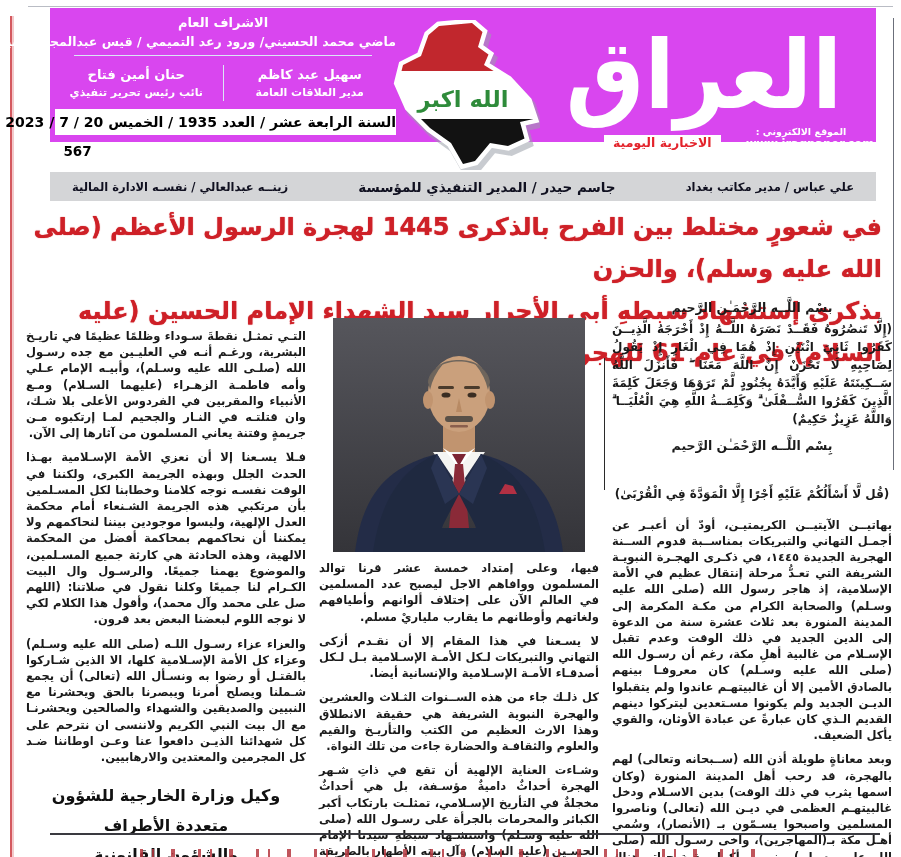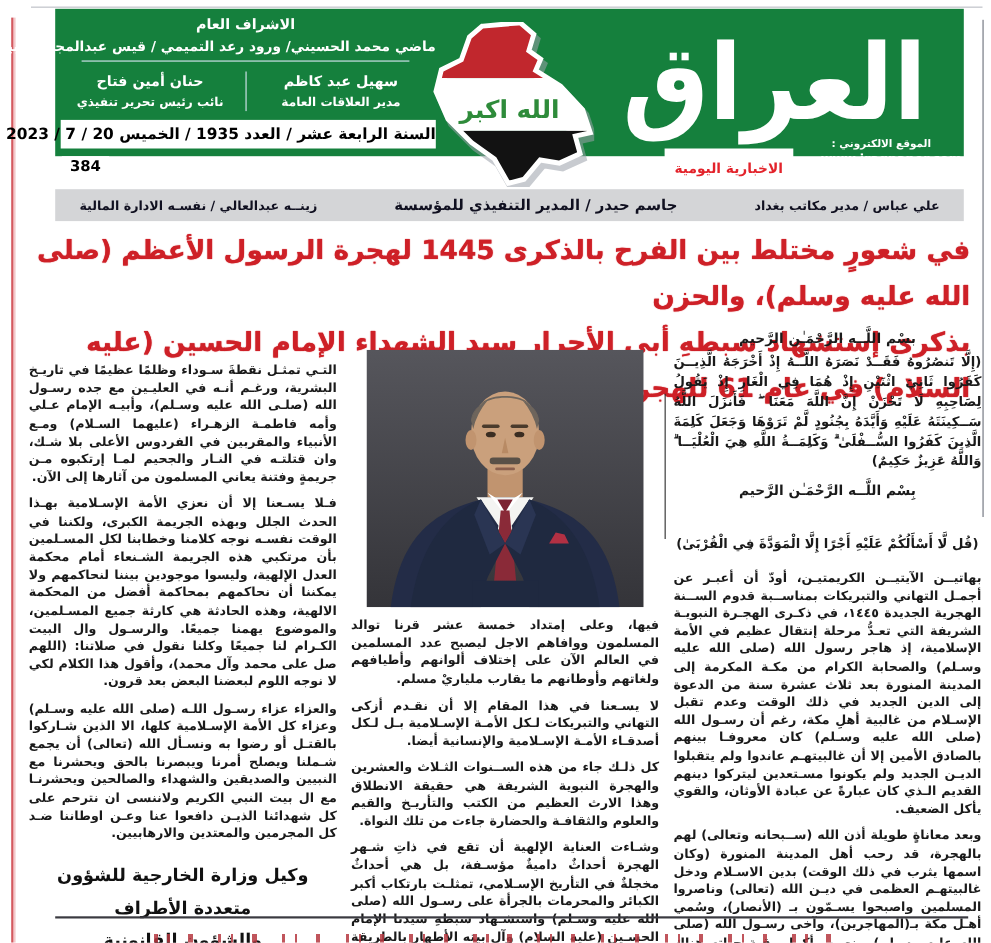--- a/index.html
+++ b/index.html
@@ -7,21 +7,21 @@
   body {
     width:901px; height:857px; position:relative; overflow:hidden;
     font-family:"DejaVu Sans", sans-serif; color:#141414; direction:rtl;
   }
   
   .top-rule   { position:absolute; left:28px; top:6px; width:865px; height:1px; background:#b9bcc4; }
   .left-red-rule { position:absolute; left:10px; top:16px; bottom:0; width:2px; background:#d4595f; box-shadow:2px 0 0 #f3c9cb; }
   .right-rule { position:absolute; left:893px; top:18px; height:452px; width:1px; background:#6b6f7a; }
 
   
-  .header { position:absolute; left:50px; top:8px; width:826px; height:134px; background:#15803d; }
+  .header { position:absolute; left:50px; top:8px; width:826px; height:134px; background:#d946ef; }
   .staff-panel { position:absolute; left:0; top:0; width:346px; height:100%; color:#fff; text-align:center; }
   .supervision-title { font-size:13px; font-weight:bold; padding-top:7px; }
   .supervisors { font-size:12.5px; font-weight:bold; margin-top:4px; white-space:nowrap; }
   .sup-divider { width:86%; height:1px; background:#dbe7f5; margin:6px auto 3px; }
   .names-row { display:flex; direction:rtl; align-items:center; justify-content:center; height:48px; }
   .name-cell { flex:1; line-height:1.5; }
   .name-main { font-size:13px; font-weight:bold; }
   .name-sub  { font-size:11px; font-weight:bold; }
   .v-divider { width:1px; height:36px; background:#dbe7f5; }
   .issue-bar {
@@ -38,21 +38,21 @@
   .map-wrap { position:absolute; left:336px; top:12px; width:154px; height:150px; }
 
   .logo-area { position:absolute; left:490px; top:0; width:336px; height:100%; }
   .logo-title {
     position:absolute; right:4px; top:-12px; width:100%; text-align:center;
     color:#ffffff; font-size:88px; font-weight:bold; line-height:160px;
     transform:scaleY(1.08); letter-spacing:-2px;
   }
   .logo-subtitle {
     position:absolute; left:64px; top:127px; background:#ffffff; color:#e3232b;
-    font-size:12.5px; font-weight:bold; padding:10px 9px 3px; white-space:nowrap;
+    font-size:12.5px; font-weight:bold; padding:0 9px 3px; white-space:nowrap;
   }
   .website { position:absolute; left:206px; top:118px; width:110px; text-align:center; color:#ffffff; direction:rtl; }
   .website-label { font-size:9.5px; font-weight:bold; }
   .website-url { font-size:11.5px; font-weight:bold; direction:ltr; }
 
   
   .staff-bar {
     position:absolute; left:50px; top:172px; width:826px; height:29px; background:#d4d5d7;
     display:flex; direction:rtl; align-items:center; justify-content:space-between;
     padding:0 22px; color:#101020; font-weight:bold; white-space:nowrap;
@@ -122,21 +122,21 @@
       </div>
       <div class="v-divider"></div>
       <div class="name-cell">
         <div class="name-main">حنان أمين فتاح</div>
         <div class="name-sub">نائب رئيس تحرير تنفيذي</div>
       </div>
     </div>
     <div class="issue-bar">السنة الرابعة عشر / العدد 1935 / الخميس 20 / 7 / 2023</div>
     <div class="accreditation">
       <span>معتمدة لدى نقابة الصحفيين العراقيين برقم</span>
-      <span class="accr-num">384</span>
+      <span class="accr-num">567</span>
     </div>
   </div>
 
   <div class="map-wrap">
     <svg width="154" height="150" viewBox="0 0 100 100">
       <defs>
         <clipPath id="mapclip">
           <path d="M34,4 L56,2 L63,8 L60,18 L67,23 L64,30 L80,40 L93,54 L97,66 L88,68 L91,79 L80,84 L68,82 L58,94 L50,96 L42,82 L28,72 L14,58 L7,42 L10,30 L22,24 L27,10 Z"></path>
         </clipPath>
       </defs>

